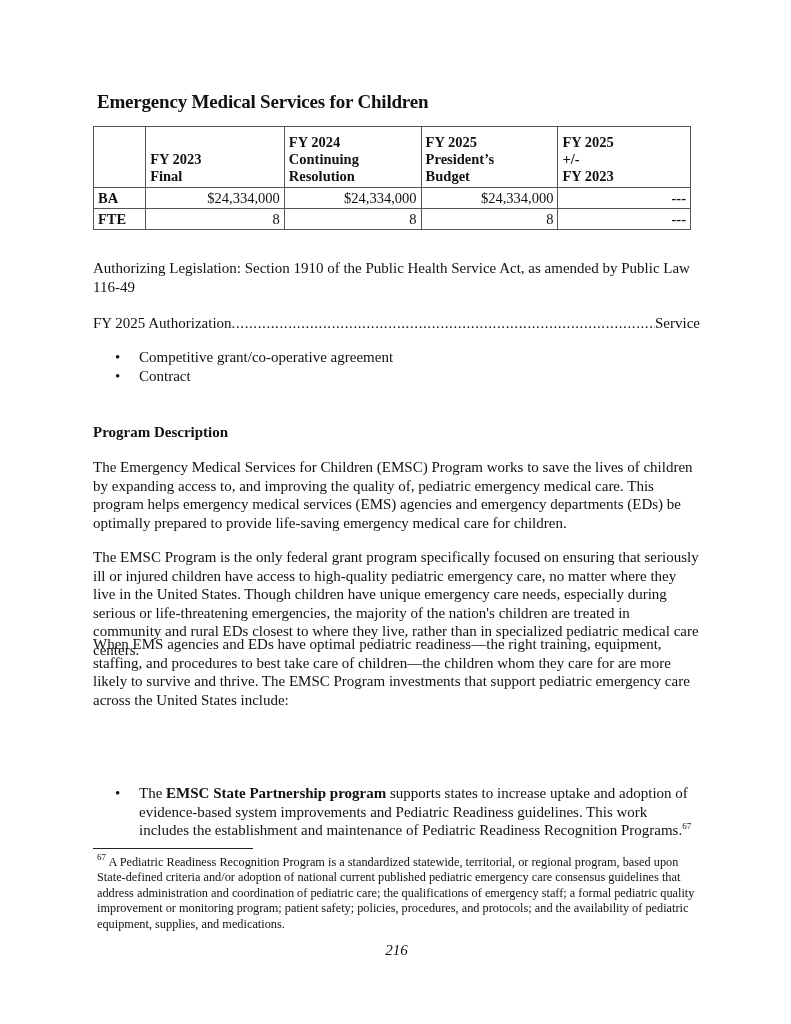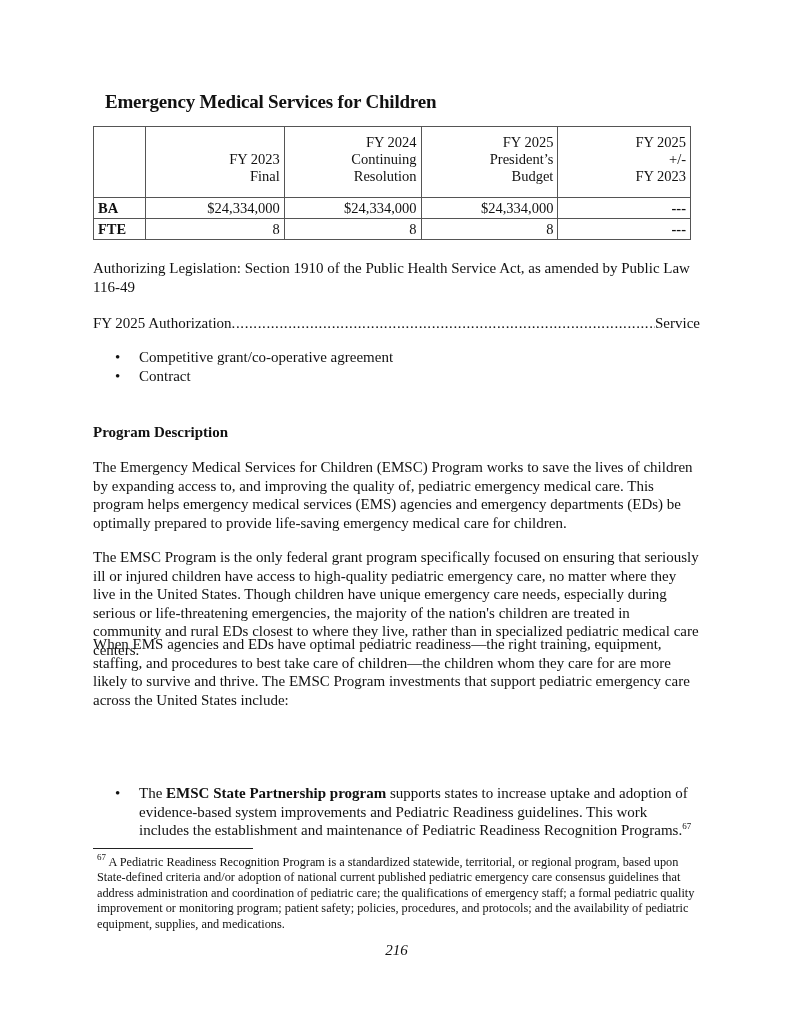--- a/index.html
+++ b/index.html
@@ -1,22 +1,22 @@
 <!DOCTYPE html>
 <html><head>
 <meta charset="utf-8">
 <style>
   html, body { margin: 0; padding: 0; background: #ffffff; }
   body { width: 791px; height: 1024px; position: relative; overflow: hidden;
          font-family: "Liberation Serif", "DejaVu Serif", serif; color: #111; }
   .page { position: absolute; left: 93px; top: 0; width: 607px; }
-  h1 { position: absolute; top: 91px; left: 12px; margin: 0; font-size: 19px; font-weight: bold; letter-spacing: -0.2px; }
+  h1 { position: absolute; top: 91px; left: 4px; margin: 0; font-size: 19px; font-weight: bold; letter-spacing: -0.2px; }
   table.budget { position: absolute; top: 126px; left: 0; width: 598px; border-collapse: collapse; font-size: 14.5px; }
   table.budget td, table.budget th { border: 1.5px solid #555; padding: 0 4px; line-height: 17px; }
-  table.budget th { font-weight: normal; text-align: right; vertical-align: bottom; height: 58px; padding-bottom: 12px; }
+  table.budget th { font-weight: bold; text-align: left; vertical-align: bottom; height: 58px; padding-bottom: 2px; }
   table.budget td.num { text-align: right; }
   table.budget td.lbl { font-weight: bold; width: 44px; }
   table.budget tr.r { height: 21px; }
   .col1 { width: 133px; } .col2 { width: 131px; } .col3 { width: 131px; } .col4 { width: 129px; }
   .text { font-size: 15px; line-height: 18.5px; }
   .abs { position: absolute; left: 0; width: 607px; margin: 0; }
   .leader { display: flex; align-items: baseline; }
   .leader .dots { flex: 1; overflow: hidden; white-space: nowrap; }
   .leader .dots::before { content: ".................................................................................................................................................................................................................."; letter-spacing: 0.6px; }
   ul { margin: 0; padding-left: 46px; list-style: none; }

